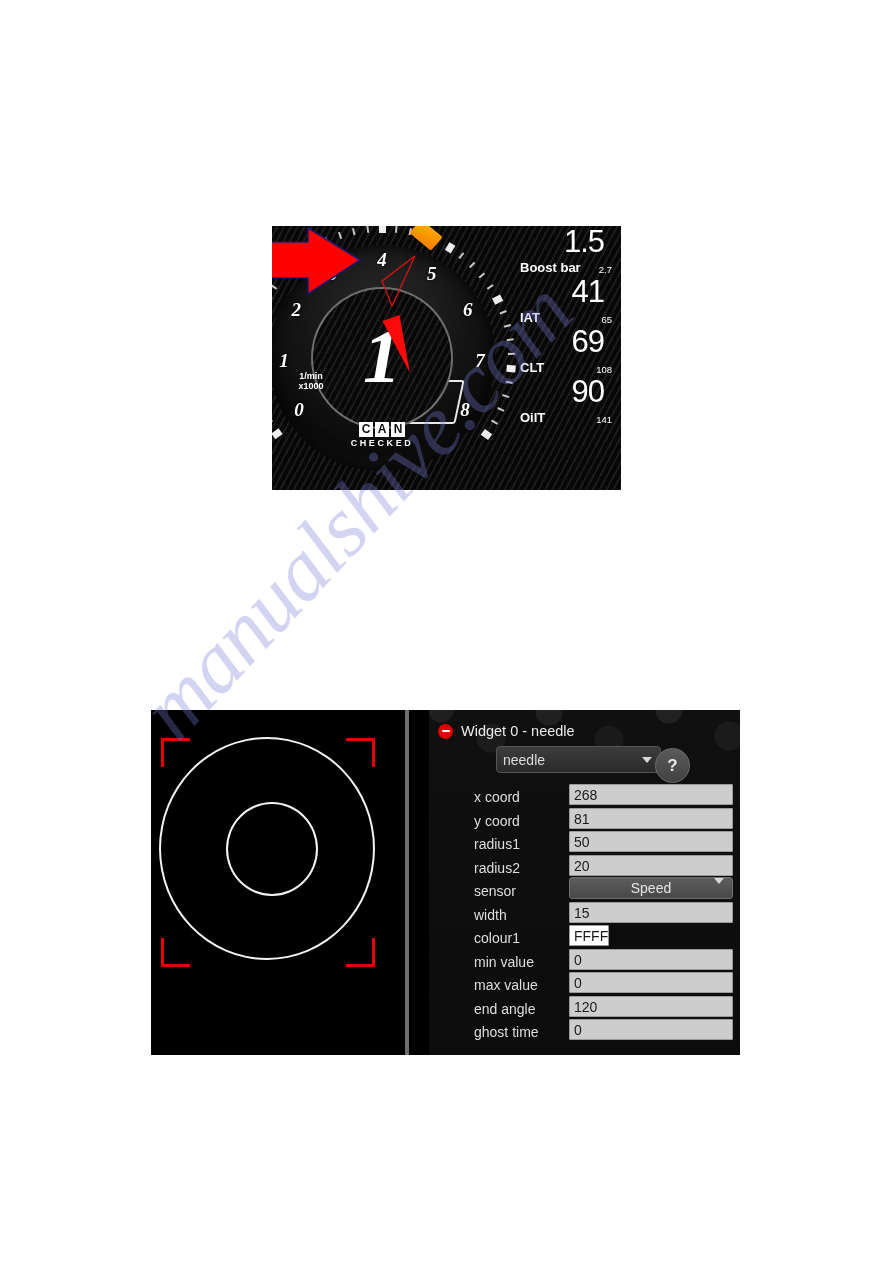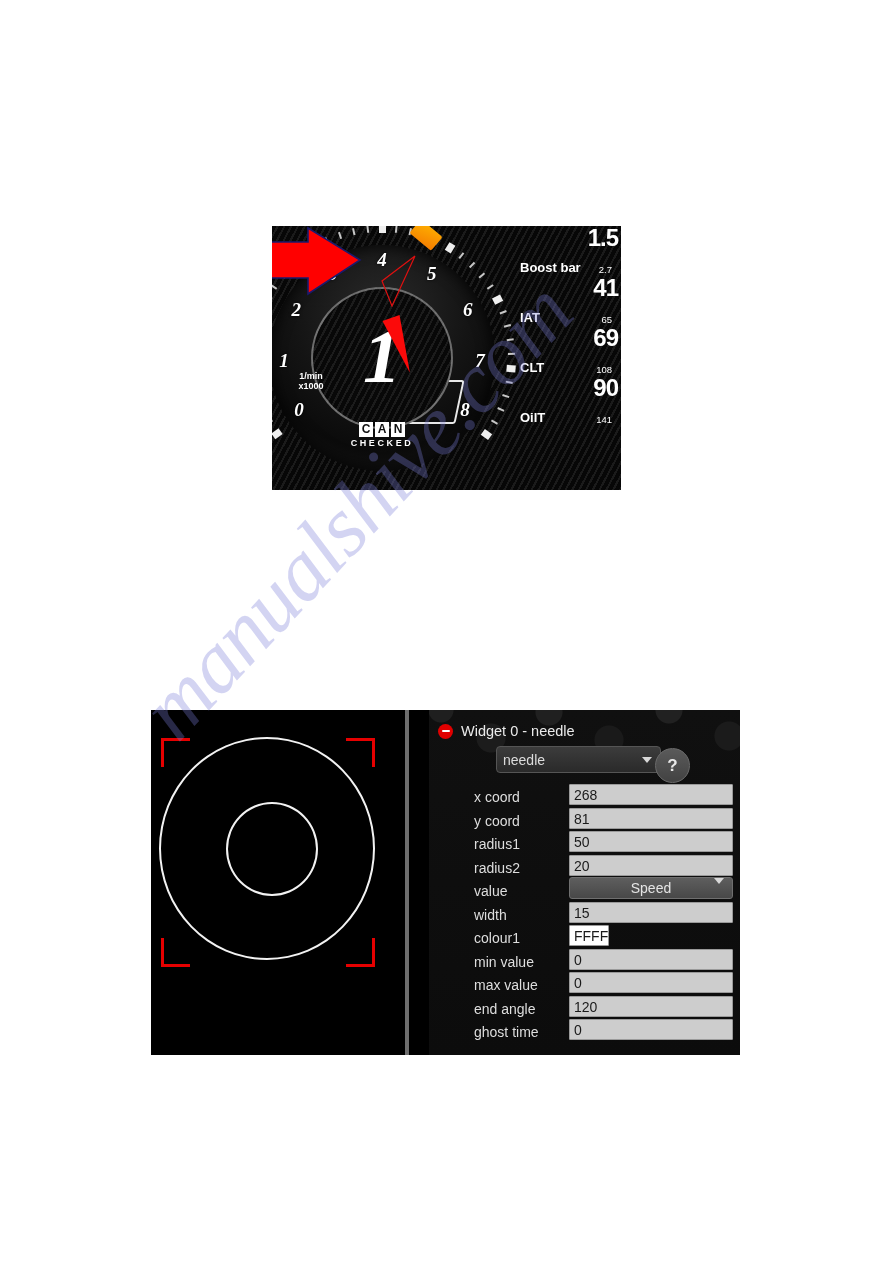--- a/index.html
+++ b/index.html
@@ -201,24 +201,24 @@
     left: 248px;
     top: 4px;
     width: 98px;
   }
   .ro {
     position: relative;
     height: 50px;
   }
   .ro .big {
     position: absolute;
-    right: 0; top: -4px;
+    right: 14px; top: -4px;
     color: #fff;
-    font-weight: bold;
-    font-size: 24px;
+    font-weight: normal;
+    font-size: 31px;
     line-height: 1;
     letter-spacing: -1px;
   }
   .ro .lbl {
     position: absolute;
     left: 0; bottom: 5px;
     color: #fff; font-weight: bold; font-size: 13px;
   }
   .ro .sub {
     position: absolute;
@@ -628,21 +628,21 @@
         </div>
         <div class="field-row">
           <div class="field-label">radius1</div>
           <div class="field-input">50</div>
         </div>
         <div class="field-row">
           <div class="field-label">radius2</div>
           <div class="field-input">20</div>
         </div>
         <div class="field-row">
-          <div class="field-label">value</div>
+          <div class="field-label">sensor</div>
           <div class="field-select"><span>Speed</span><span class="sel-caret"></span></div>
         </div>
         <div class="field-row">
           <div class="field-label">width</div>
           <div class="field-input">15</div>
         </div>
         <div class="field-row">
           <div class="field-label">colour1</div>
           <div class="field-input white">FFFF</div>
         </div>

